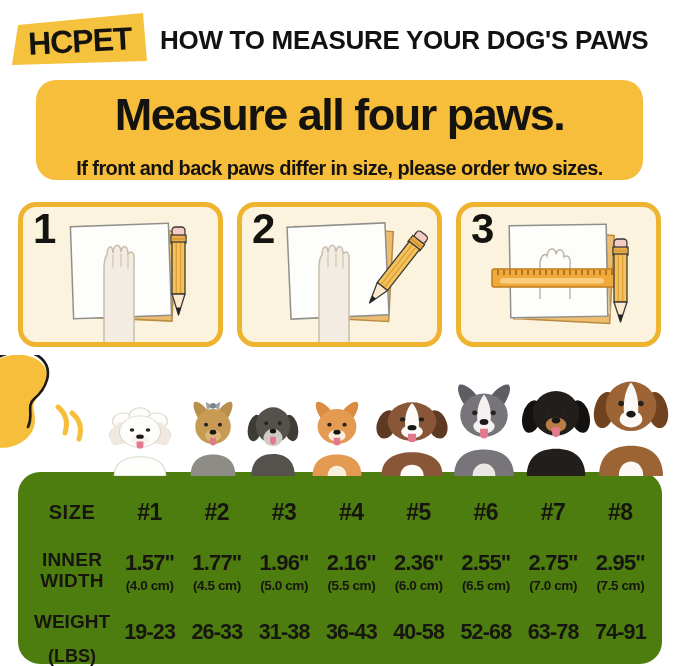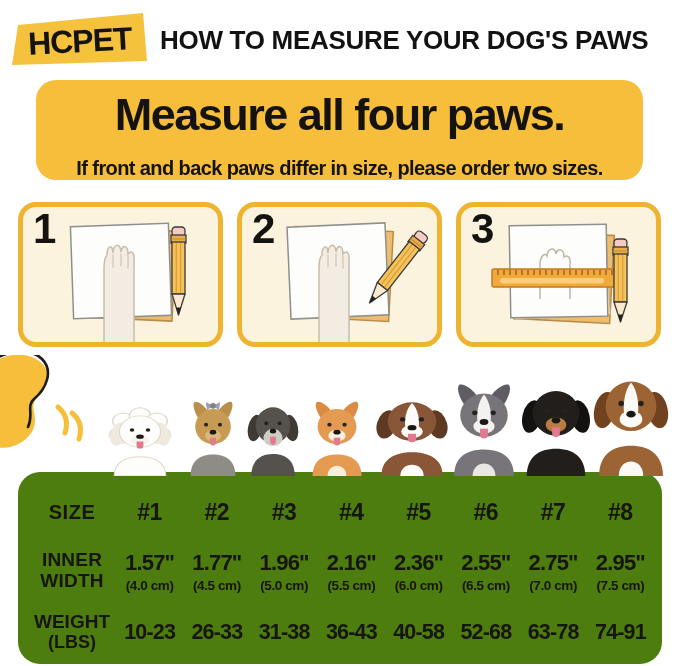--- a/index.html
+++ b/index.html
@@ -34,21 +34,21 @@
   
   .chart{position:relative;z-index:1;margin:0 17px 4px 18px;height:192px;background:#4d7c0f;
          border-radius:22px;box-sizing:border-box;padding:10px 8px 6px 10px;}
   .t-row{display:flex;align-items:center;}
   .row-size{height:52px;margin-top:4px;}
   .row-width{height:66px;}
   .row-weight{height:56px;}
   .t-label{width:88px;flex:none;text-align:center;font-weight:bold;color:#17150f;}
   .lbl-size{font-size:20px;letter-spacing:0.5px;}
   .lbl-width span{display:block;font-size:19px;line-height:1.1;letter-spacing:0.2px;}
-  .lbl-weight span{display:block;font-size:19px;line-height:1.1;}
+  .lbl-weight span{display:block;font-size:19px;line-height:1.1;margin-top:14px;}
   .lbl-weight .lbs{font-size:18px;}
   .t-cell{flex:1;text-align:center;font-weight:bold;color:#17150f;}
   .size-val{font-size:23px;letter-spacing:-0.5px;}
   .in-val{font-size:22px;letter-spacing:-0.8px;}
   .cm-val{font-size:13.5px;letter-spacing:-0.4px;margin-top:2px;}
   .weight-val{font-size:21.5px;letter-spacing:-0.8px;}
 </style>
 </head>
 <body>
 
@@ -299,21 +299,21 @@
         <div class="t-cell">
           <div class="in-val">2.95"</div>
           <div class="cm-val">(7.5 cm)</div>
         </div>
   </div>
   <div class="t-row row-weight">
     <div class="t-label lbl-weight">
           <span>WEIGHT</span>
           <span class="lbs">(LBS)</span>
         </div>
-    <div class="t-cell weight-val">10-23</div>
+    <div class="t-cell weight-val">19-23</div>
         <div class="t-cell weight-val">26-33</div>
         <div class="t-cell weight-val">31-38</div>
         <div class="t-cell weight-val">36-43</div>
         <div class="t-cell weight-val">40-58</div>
         <div class="t-cell weight-val">52-68</div>
         <div class="t-cell weight-val">63-78</div>
         <div class="t-cell weight-val">74-91</div>
   </div>
     </div>
 

